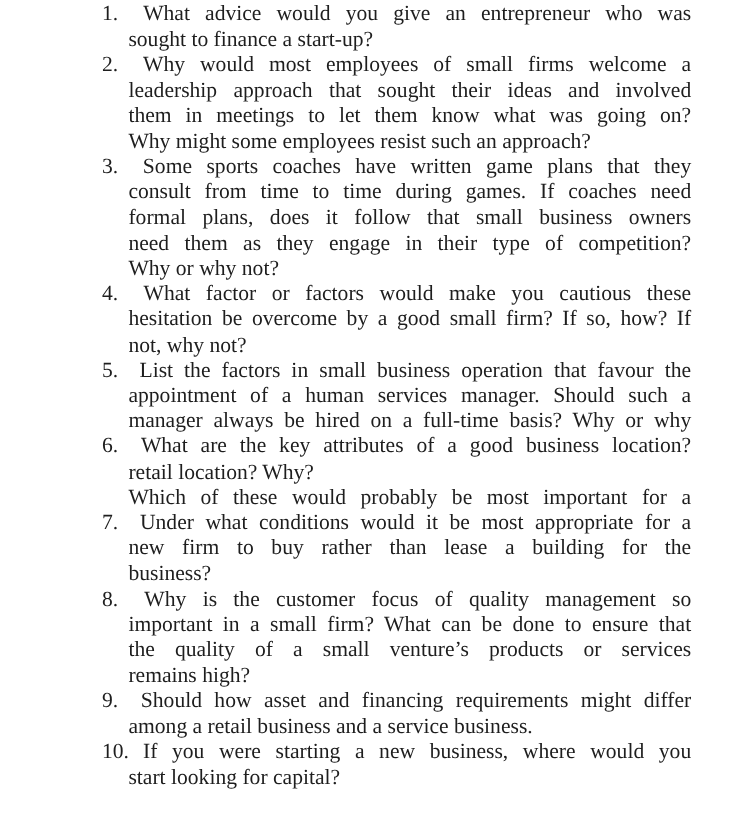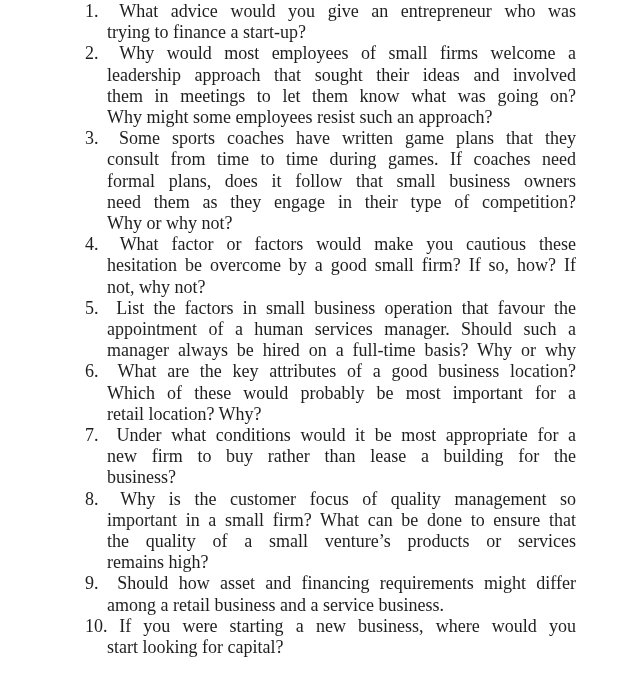--- a/index.html
+++ b/index.html
@@ -49,21 +49,21 @@
     white-space: nowrap;
   }
 </style>
 </head>
 <body>
 
 <div class="page">
   <ol class="question-list">
       <li class="question-item">
         <div class="line first"><span class="num">1.</span> <span>What advice would you give an entrepreneur who was</span></div>
-        <div class="line last">trying to finance a start-up?</div>
+        <div class="line last">sought to finance a start-up?</div>
       </li>
       <li class="question-item">
         <div class="line first"><span class="num">2.</span> <span>Why would most employees of small firms welcome a</span></div>
         <div class="line">leadership approach that sought their ideas and involved</div>
         <div class="line">them in meetings to let them know what was going on?</div>
         <div class="line last">Why might some employees resist such an approach?</div>
       </li>
       <li class="question-item">
         <div class="line first"><span class="num">3.</span> <span>Some sports coaches have written game plans that they</span></div>
         <div class="line">consult from time to time during games. If coaches need</div>
@@ -76,22 +76,22 @@
         <div class="line">hesitation be overcome by a good small firm? If so, how? If</div>
         <div class="line last">not, why not?</div>
       </li>
       <li class="question-item">
         <div class="line first"><span class="num">5.</span> <span>List the factors in small business operation that favour the</span></div>
         <div class="line">appointment of a human services manager. Should such a</div>
         <div class="line">manager always be hired on a full-time basis? Why or why</div>
       </li>
       <li class="question-item">
         <div class="line first"><span class="num">6.</span> <span>What are the key attributes of a good business location?</span></div>
+        <div class="line last">retail location? Why?</div>
         <div class="line">Which of these would probably be most important for a</div>
-        <div class="line last">retail location? Why?</div>
       </li>
       <li class="question-item">
         <div class="line first"><span class="num">7.</span> <span>Under what conditions would it be most appropriate for a</span></div>
         <div class="line">new firm to buy rather than lease a building for the</div>
         <div class="line last">business?</div>
       </li>
       <li class="question-item">
         <div class="line first"><span class="num">8.</span> <span>Why is the customer focus of quality management so</span></div>
         <div class="line">important in a small firm? What can be done to ensure that</div>
         <div class="line">the quality of a small venture’s products or services</div>

